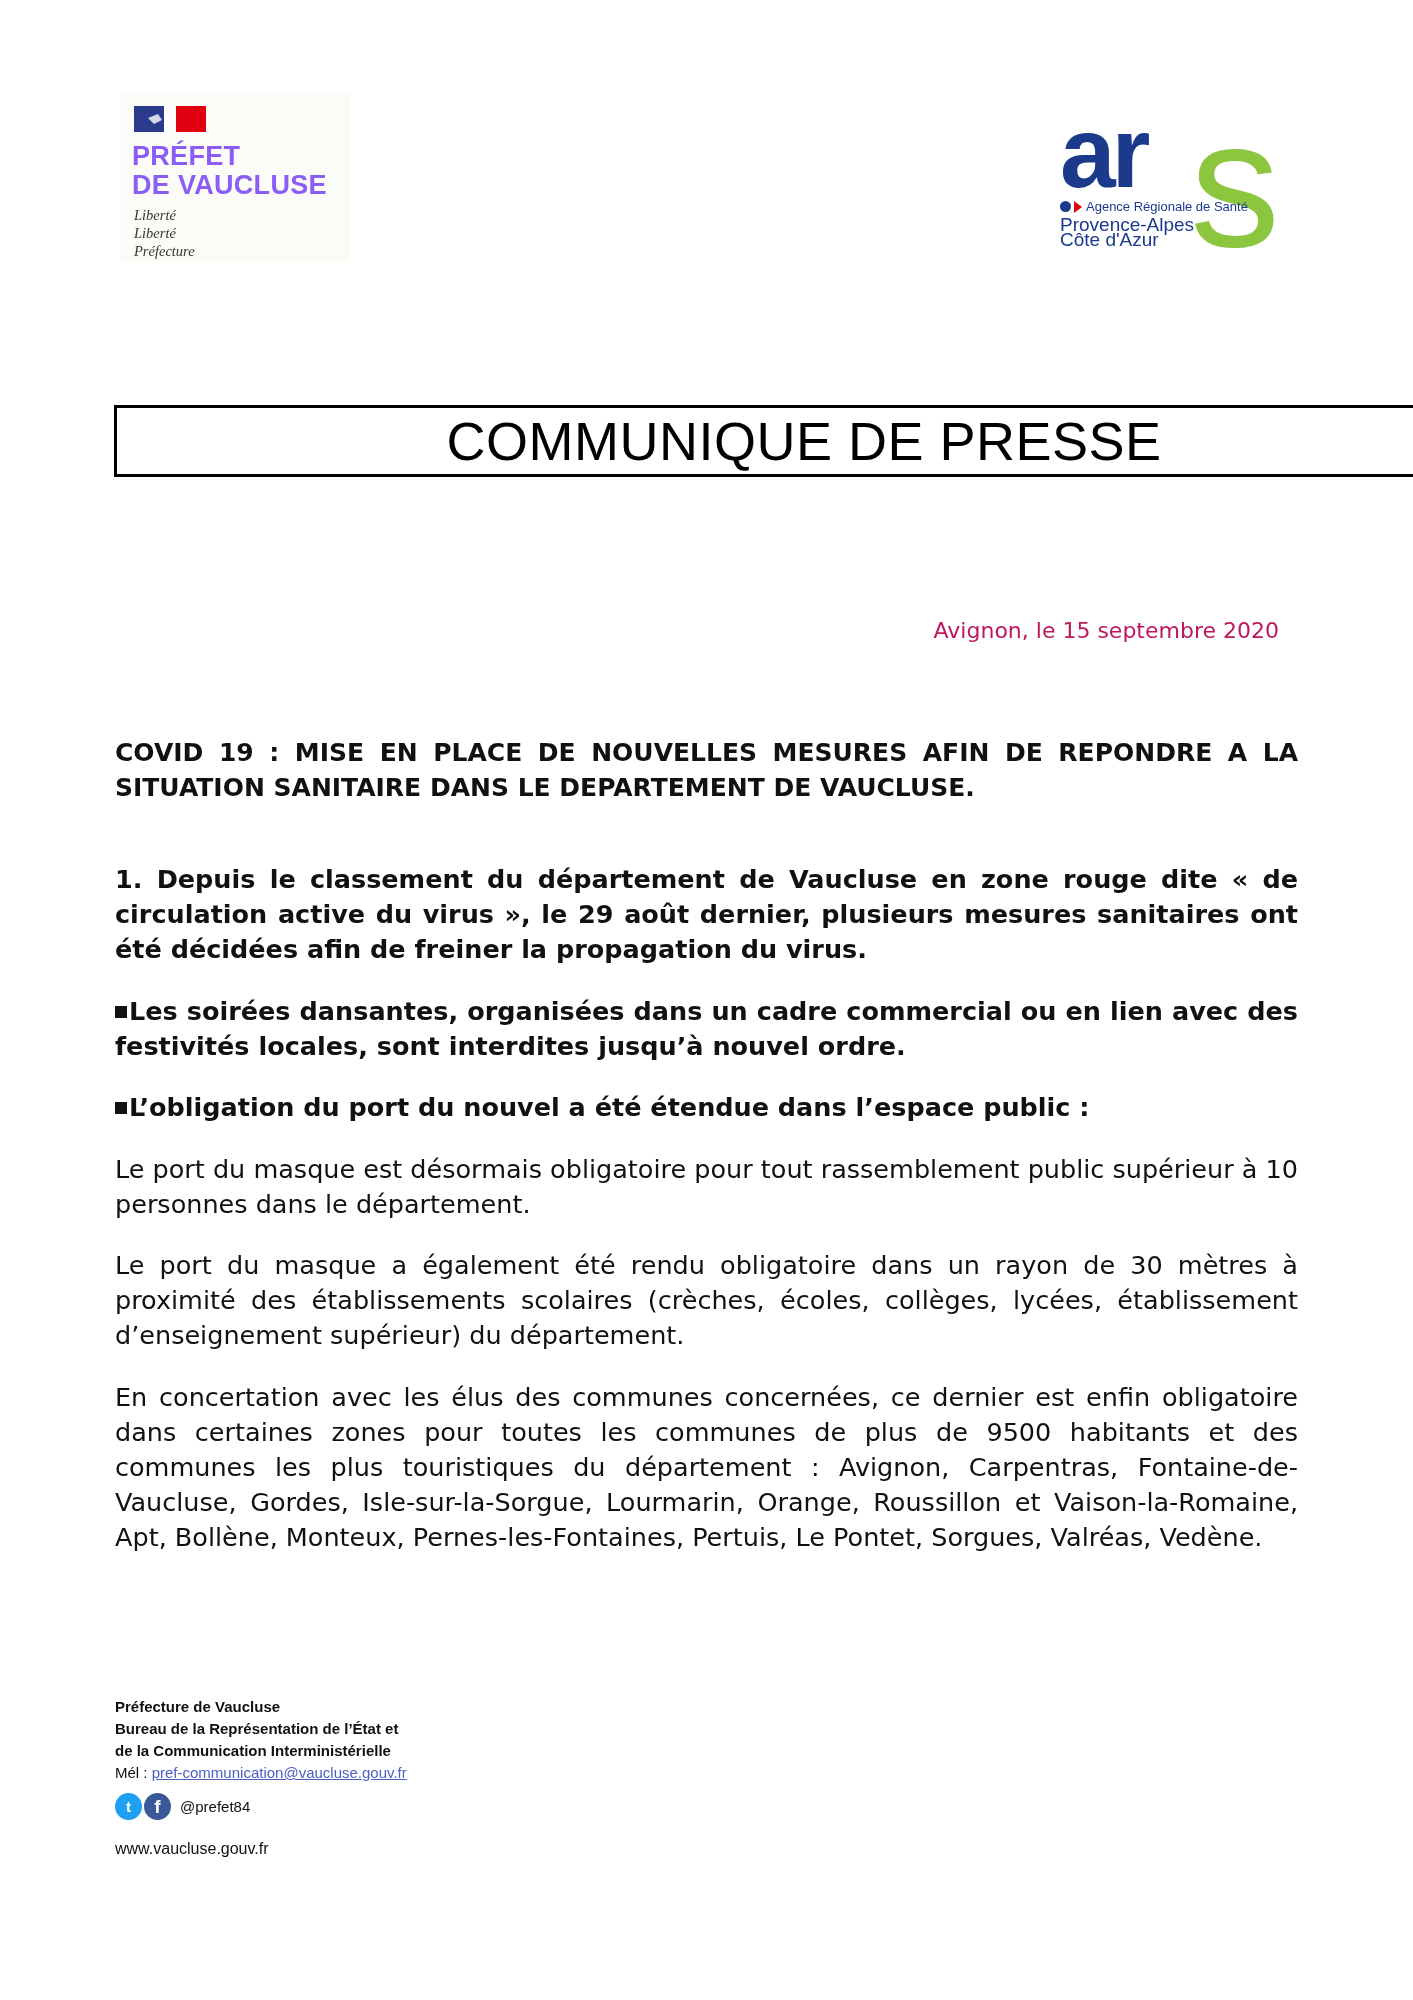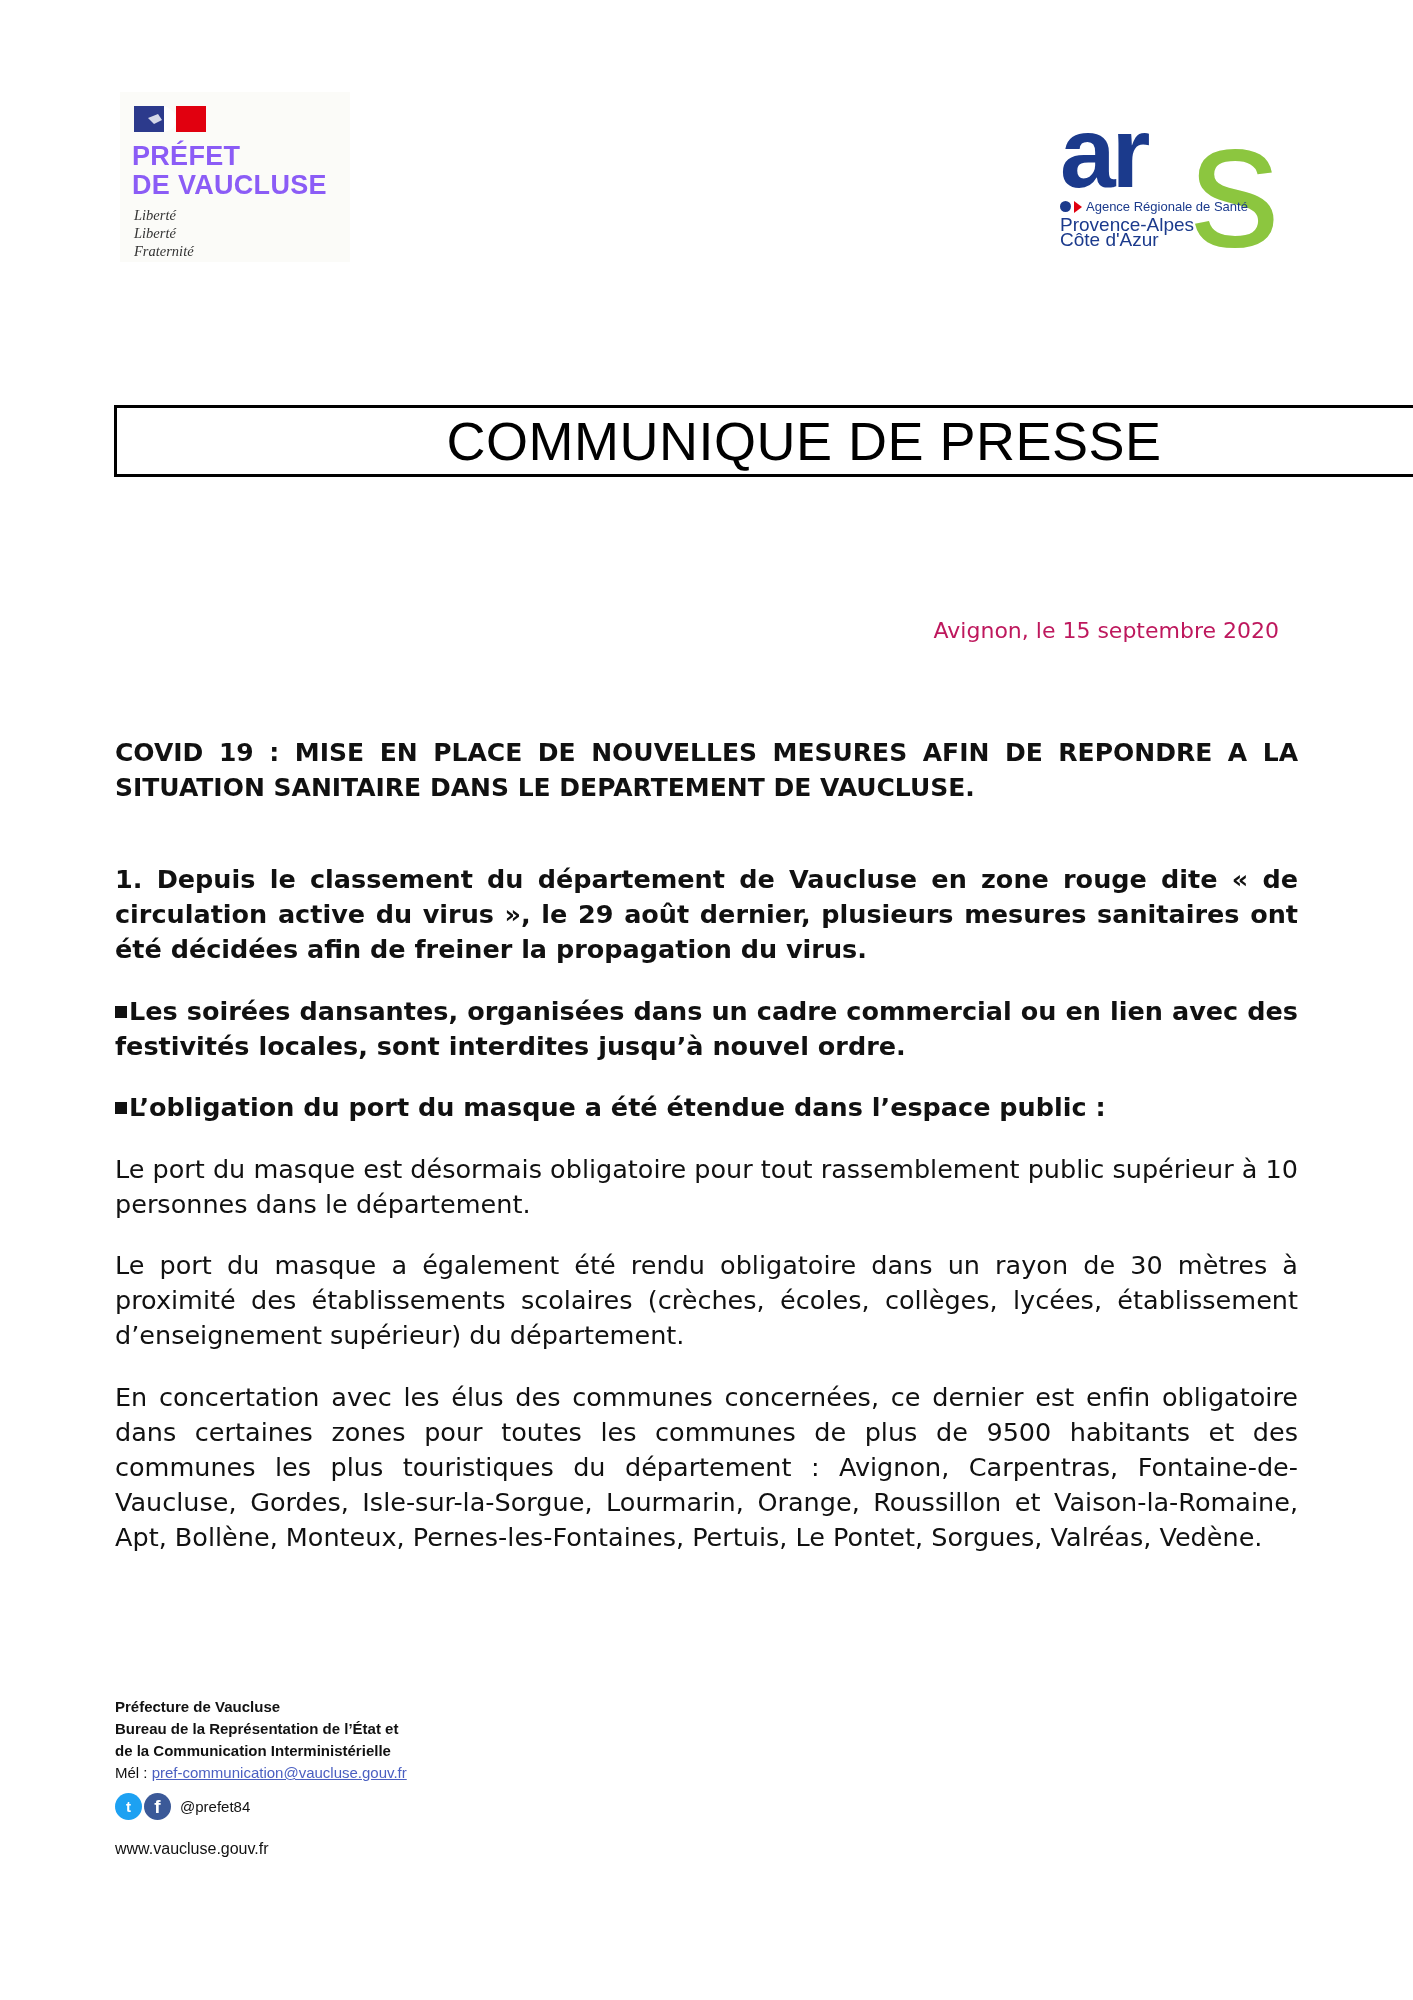--- a/index.html
+++ b/index.html
@@ -83,21 +83,21 @@
     <path d="M30 0 C40 4 44 10 40 14 C44 18 40 24 30 26 Z" fill="#ffffff"></path>
     <path d="M14 12 l10 -4 l4 6 l-8 4 z" fill="#ffffff" opacity="0.8"></path>
   </svg>
   <div class="prefet-title">
     <div>PRÉFET</div>
     <div>DE VAUCLUSE</div>
   </div>
   <div class="devise">
     <div>Liberté</div>
     <div>Liberté</div>
-    <div>Fraternité</div>
+    <div>Préfecture</div>
   </div>
 </div>
 
 <div class="logo-ars">
   <div class="ars-text">ar</div>
   <div class="ars-s">s</div>
   <div class="ars-agency">
     <span class="dot-blue"></span>
     <span class="dot-red"></span>
     <span>Agence Régionale de Santé</span>
@@ -120,21 +120,21 @@
 
 <div class="main p1">
   <p>1. Depuis le classement du département de Vaucluse en zone rouge dite « de circulation active du virus », le 29 août dernier, plusieurs mesures sanitaires ont été décidées afin de freiner la propagation du virus.</p>
 </div>
 
 <div class="main bullet1">
   <p><span class="sq"></span><span>Les soirées dansantes, organisées dans un cadre commercial ou en lien avec des festivités locales, sont interdites jusqu’à nouvel ordre.</span></p>
 </div>
 
 <div class="main bullet2">
-  <p><span class="sq"></span><span>L’obligation du port du masque a été étendue dans l’espace public :</span></p>
+  <p><span class="sq"></span><span>L’obligation du port du nouvel a été étendue dans l’espace public :</span></p>
 </div>
 
 <div class="main p2">
   <p>Le port du masque est désormais obligatoire pour tout rassemblement public supérieur à 10 personnes dans le département.</p>
 </div>
 
 <div class="main p3">
   <p>Le port du masque a également été rendu obligatoire dans un rayon de 30 mètres à proximité des établissements scolaires (crèches, écoles, collèges, lycées, établissement d’enseignement supérieur) du département.</p>
 </div>
 

